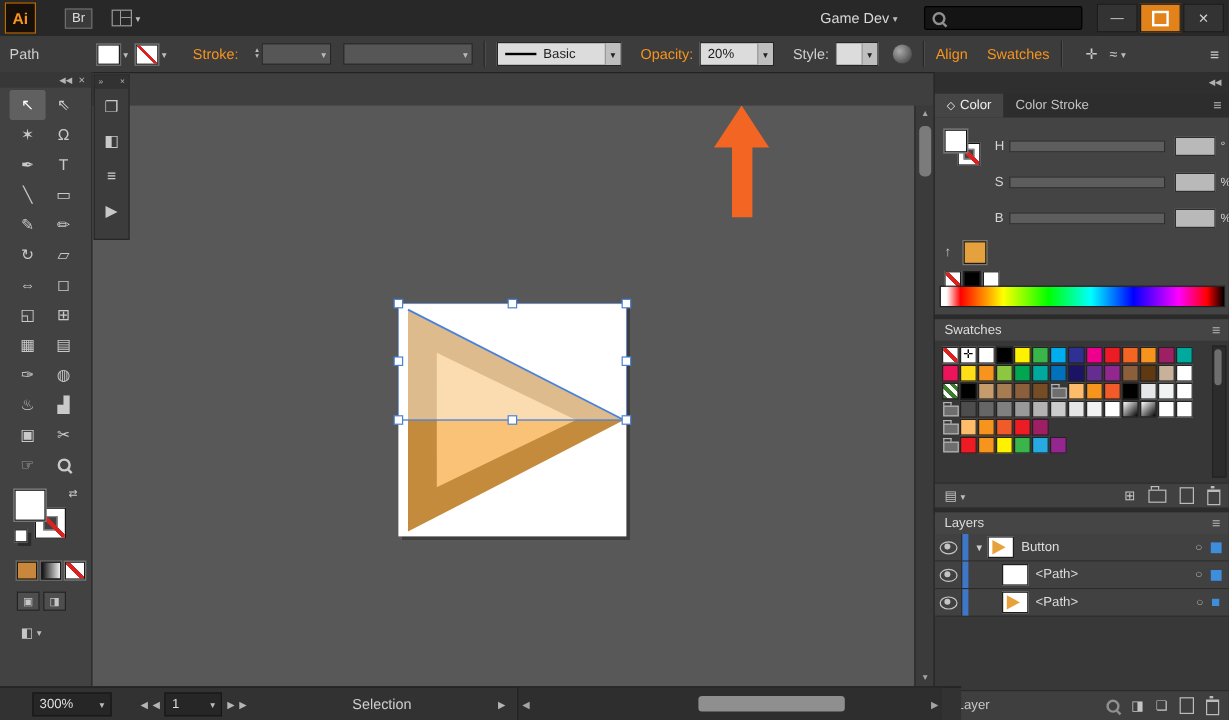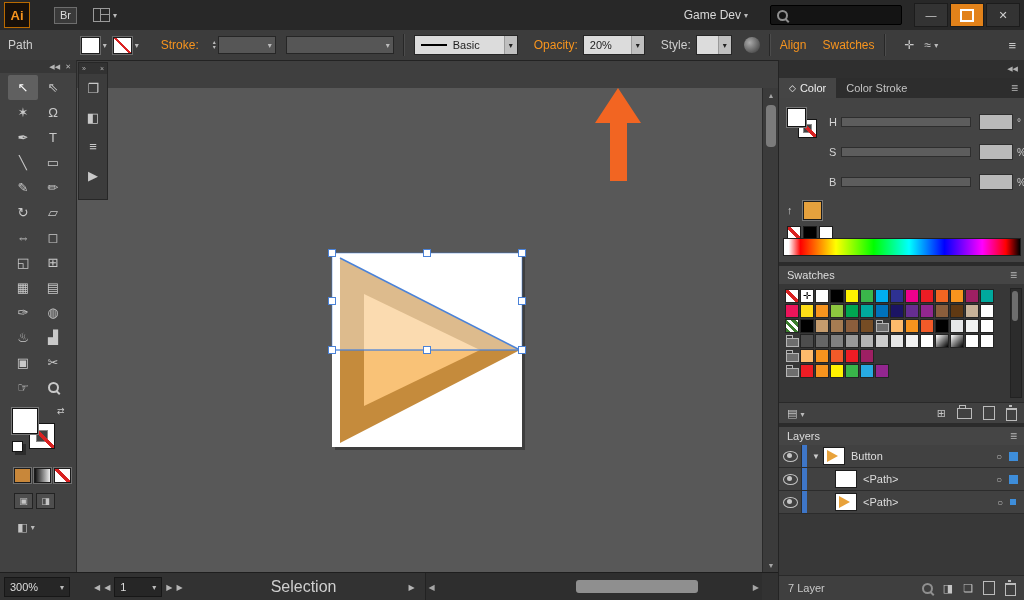--- a/index.html
+++ b/index.html
@@ -167,27 +167,27 @@
   .ly-name{flex:1;font-size:11px;color:#ddd;white-space:nowrap;overflow:hidden;}
   .ly-target{color:#b5b5b5;font-size:10px;margin-right:7px;}
   .ly-chip{width:9px;height:9px;background:#3e8edb;margin-right:7px;flex:0 0 auto;}
   .ly-chip.small{width:6px;height:6px;margin-right:9px;}
   .ly-foot{position:absolute;left:0;right:0;bottom:0;height:24px;background:#3f3f3f;border-top:1px solid #292929;
            display:flex;align-items:center;padding:0 9px;gap:10px;font-size:11px;color:#c9c9c9;}
   .ly-foot .glyph{font-size:11px;color:#c5c5c5;}
 
   
   .statusbar{position:absolute;left:0;top:572px;width:778px;height:28px;background:#323232;border-top:1px solid #1e1e1e;
-             display:flex;align-items:center;}
+             display:flex;align-items:center;padding-left:23px;}
   .zoom-dd{margin-left:4px;width:54px;height:18px;background:#262626;border:1px solid #171717;display:flex;
            align-items:center;justify-content:space-between;padding:0 5px;font-size:11px;color:#ddd;}
   .nav{display:flex;align-items:center;gap:4px;margin-left:24px;font-size:8px;color:#b5b5b5;}
   .nav-field{width:36px;height:18px;background:#262626;border:1px solid #171717;display:flex;align-items:center;
              justify-content:space-between;padding:0 5px;font-size:11px;color:#ddd;}
-  .status-text{margin-left:88px;font-size:16px;color:#cfcfcf;}
+  .status-text{margin-left:88px;font-size:12px;color:#cfcfcf;}
   .status-pop{margin-left:72px;font-size:8px;color:#b5b5b5;}
   .hscroll{flex:1;align-self:stretch;margin-left:10px;margin-right:16px;background:#2e2e2e;border-left:1px solid #222;
            position:relative;display:flex;align-items:center;justify-content:space-between;padding:0 3px;
            font-size:8px;color:#a5a5a5;}
   .hs-thumb{position:absolute;left:150px;width:122px;top:7px;height:13px;background:#8f8f8f;border-radius:3px;}
 </style>
 </head>
 <body>
 
 <div id="root">

